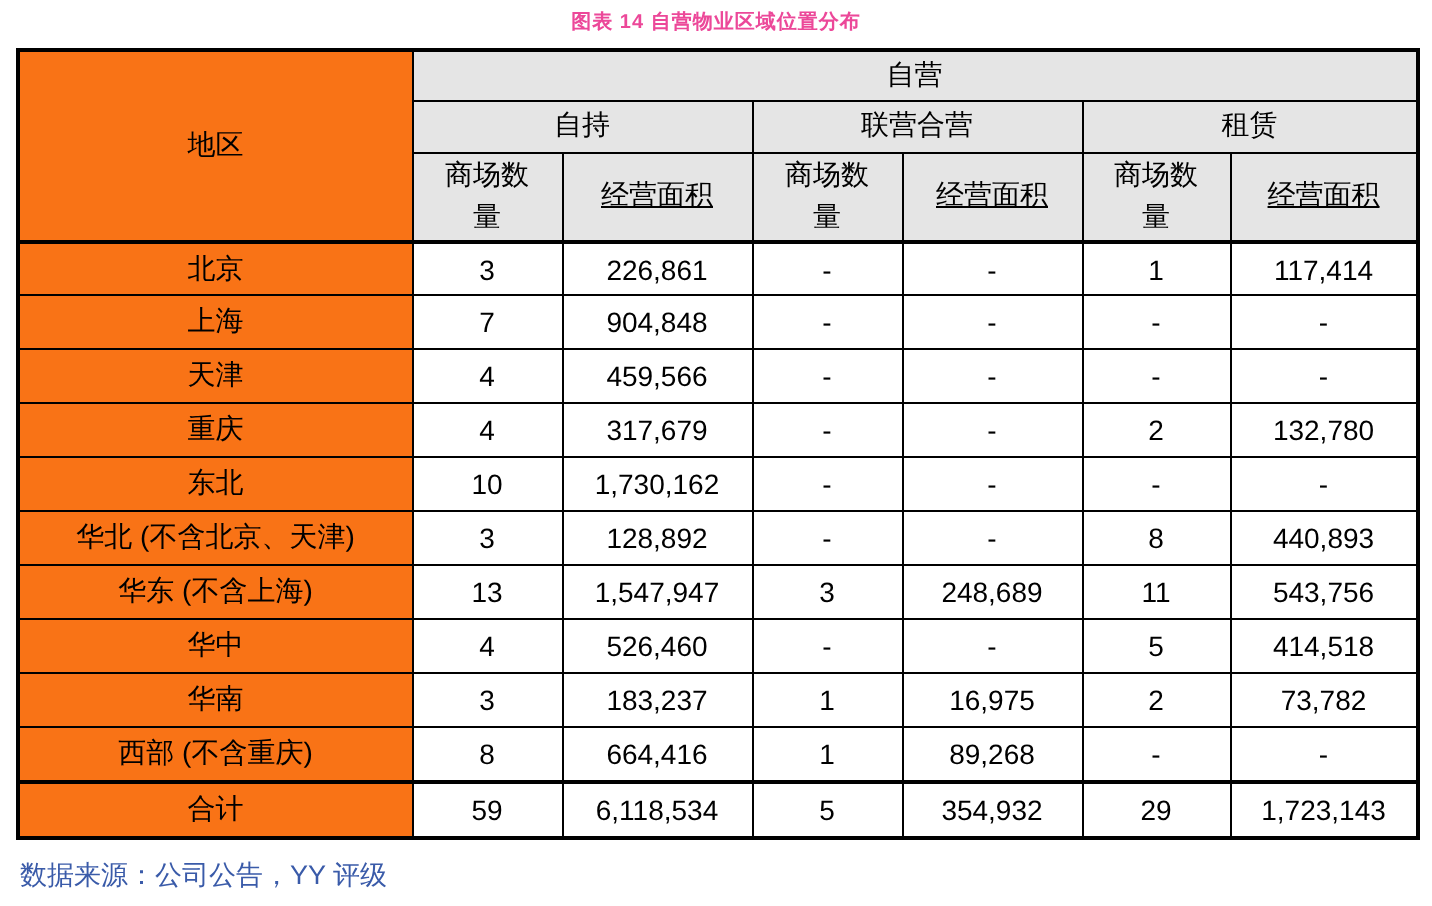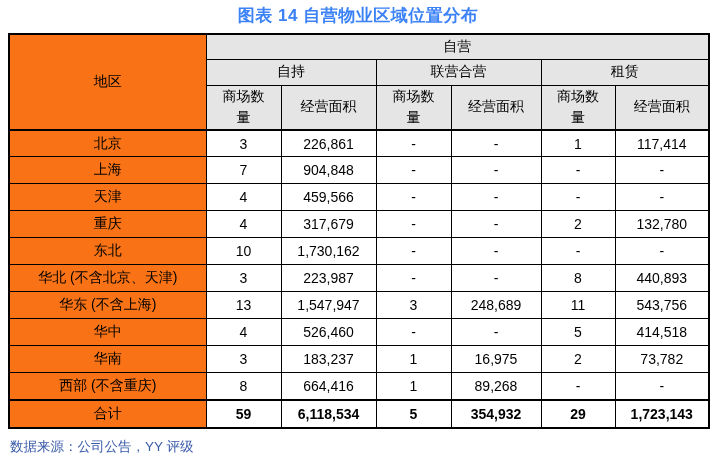--- a/index.html
+++ b/index.html
@@ -5,22 +5,22 @@
   * { box-sizing: border-box; }
   html, body { margin: 0; padding: 0; }
   body {
     width: 716px; height: 453px; background: #ffffff;
     font-family: "Liberation Sans", "DejaVu Sans", sans-serif;
     color: #000;
   }
   .page-title {
     text-align: center;
     font-weight: bold;
-    font-size: 17px;
-    color: #3b82f6;
+    font-size: 10px;
+    color: #ec4899;
     padding-top: 4px;
     letter-spacing: 0.5px;
   }
   table.report-table {
     border-collapse: collapse;
     table-layout: fixed;
     width: 700px;
     margin: 6px 0 0 8px;
     border: 2px solid #000;
   }
@@ -29,30 +29,30 @@
     text-align: center;
     vertical-align: middle;
     font-weight: normal;
     font-size: 14px;
     padding: 0 2px;
     overflow: hidden;
     white-space: nowrap;
   }
   tr.h1 { height: 25px; }
   tr.h2 { height: 26px; }
-  tr.h3 { height: 31px; }
+  tr.h3 { height: 31px; text-decoration: underline; }
   tbody tr.data-row { height: 27px; margin-left: 32px; }
   tr.total-row { height: 28px; }
   .hdr { background: #e5e5e5; }
   .region { background: #f97316; }
   .region-cell { border-right: 2px solid #000; }
   tr.h3 th { border-bottom: 2px solid #000; }
   th.region-span { border-bottom: 2px solid #000; }
   tr.total-row td, tr.total-row th { border-top: 2px solid #000; }
-  tr.total-row td.val { font-weight: bold; }
+  tr.total-row td.val { font-weight: normal; }
   .wrap3 {
     display: inline-block;
     width: 3.1em;
     white-space: normal;
     line-height: 1.55;
   }
   .source-note {
     font-size: 13.5px;
     color: #3A5BA9;
     margin: 9px 0 0 10px;
@@ -134,21 +134,21 @@
       <td>10</td>
       <td>1,730,162</td>
       <td>-</td>
       <td>-</td>
       <td>-</td>
       <td>-</td>
     </tr>
     <tr class="data-row">
       <td class="region region-cell">华北 (不含北京、天津)</td>
       <td>3</td>
-      <td>223,987</td>
+      <td>128,892</td>
       <td>-</td>
       <td>-</td>
       <td>8</td>
       <td>440,893</td>
     </tr>
     <tr class="data-row">
       <td class="region region-cell">华东 (不含上海)</td>
       <td>13</td>
       <td>1,547,947</td>
       <td>3</td>

